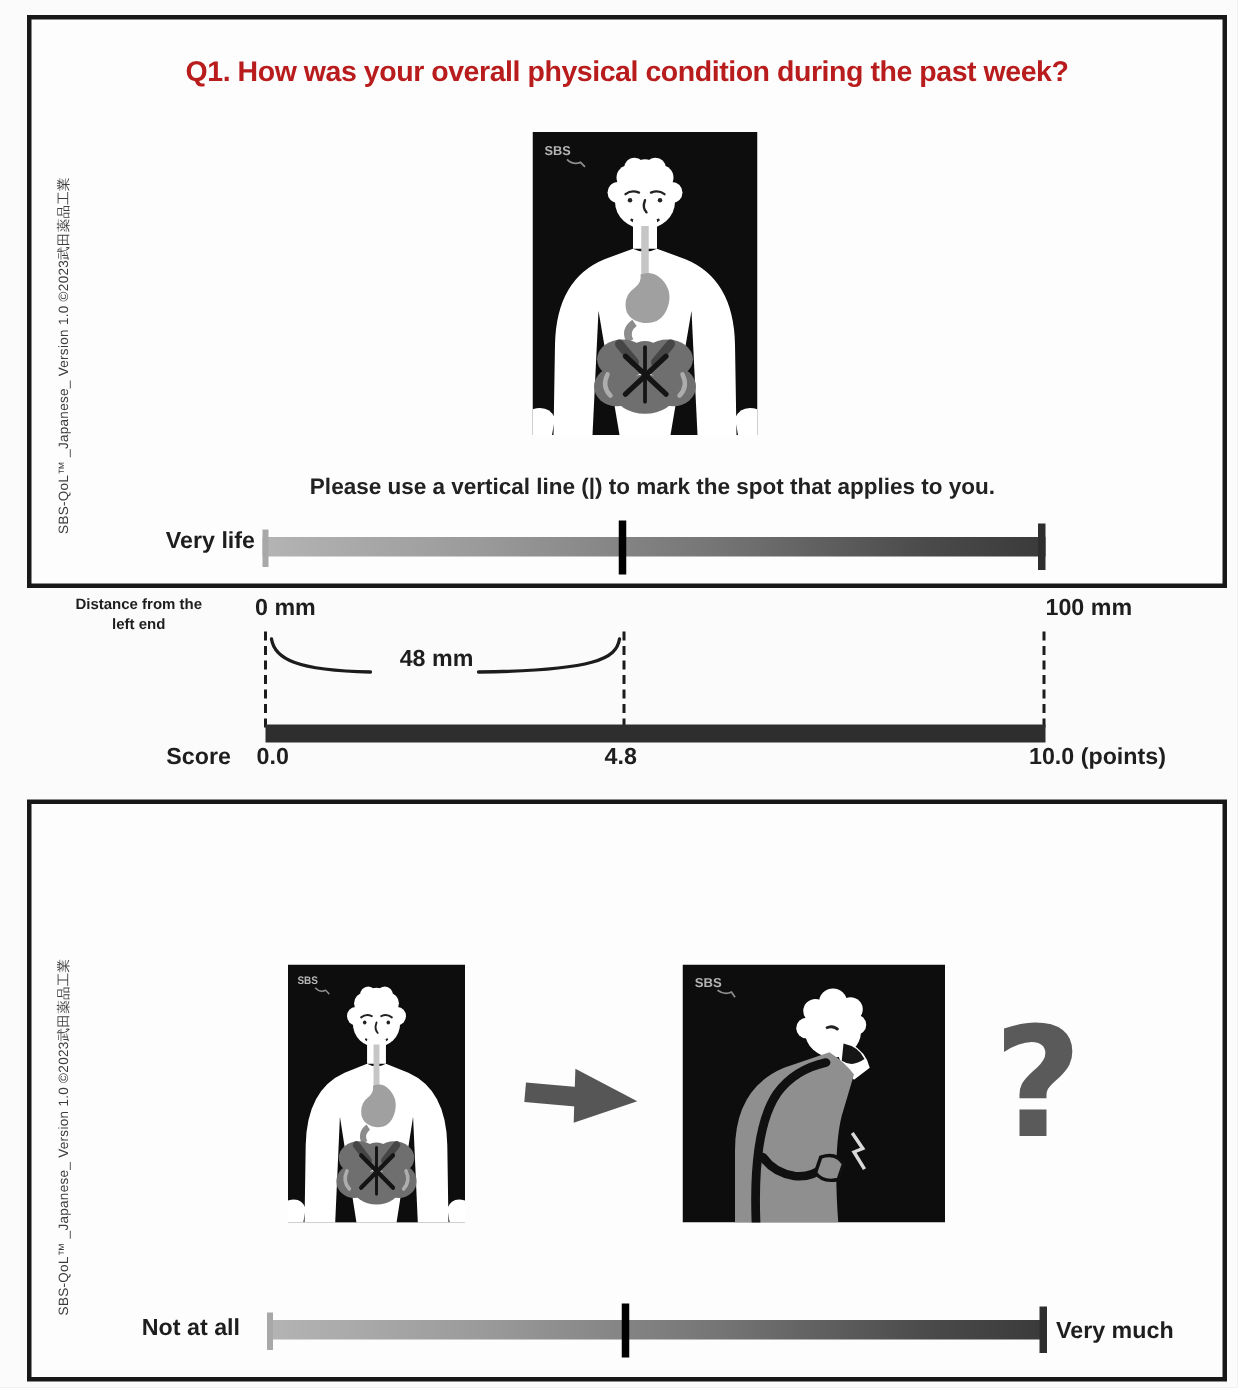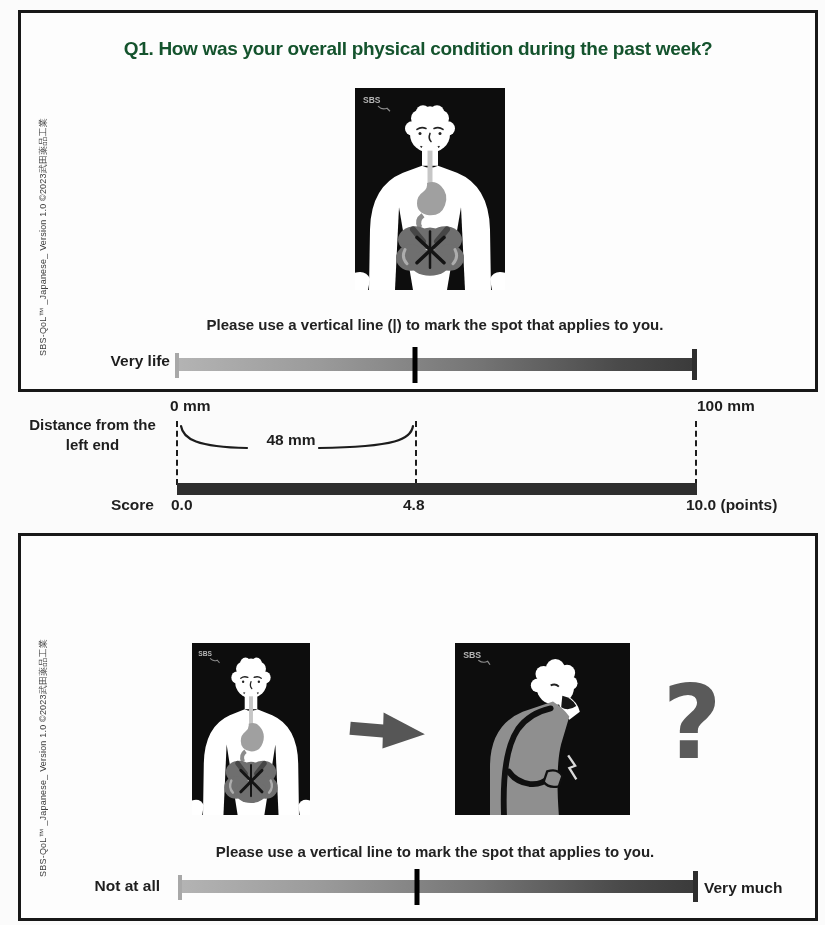--- a/index.html
+++ b/index.html
@@ -15,21 +15,21 @@
   .watermark {
     position:absolute; font-size:9px; color:#3c3c3c; white-space:nowrap;
     transform:translate(-50%,-50%) rotate(-90deg); letter-spacing:0.2px;
   }
   #panel1 .watermark { left:22px; top:224px; }
   #panel2 .watermark { left:22px; top:222px; }
 
   .qtitle {
     position:absolute; left:12px; right:12px; top:22px; text-align:center;
     font-size:19px; font-weight:700; letter-spacing:-0.3px; line-height:1.45;
-    white-space:pre-line; color:#14532d;
+    white-space:pre-line; color:#b91c1c;
   }
   .instruction {
     position:absolute; left:0; right:0; text-align:center;
     font-size:15px; font-weight:600; color:#222;padding-left:34px;
   }
   #panel1 .instruction { top:303px; }
   #panel2 .instruction { top:307px; }
 
   .figure-svg { position:absolute; display:block; }
   #fig-q1      { left:334px; top:75px;  width:150px; height:202px; }
@@ -55,22 +55,22 @@
   #panel2 .vas-bar { left:157px; top:333px; width:520px; }
   .vas-track {
     position:absolute; left:0; right:0; top:11px; height:13px;
     background:linear-gradient(90deg,#b4b4b4 0%,#9a9a9a 28%,#757575 58%,#4a4a4a 85%,#3a3a3a 100%);
   }
   .cap-left  { position:absolute; left:0;  top:6px; width:4px; height:25px; background:#a8a8a8; }
   .cap-right { position:absolute; right:0; top:2px; width:5px; height:31px; background:#2e2e2e; }
   .vas-mark  { position:absolute; top:0; width:5px; height:36px; background:#000; transform:translateX(-50%); }
 
   
-  .m-rowlabel { position:absolute; left:20px; width:145px; top:415px; text-align:center;
-                font-size:15px; font-weight:600; white-space:pre-line; line-height:1.3; }
+  .m-rowlabel { position:absolute; left:20px; width:145px; top:397px; text-align:center;
+                font-size:10px; font-weight:600; white-space:pre-line; line-height:1.3; }
   .m-tick { position:absolute; font-size:15.5px; font-weight:600; }
   #tick-0   { left:170px; top:397px; }
   #tick-100 { left:697px; top:397px; }
   .m-dash { position:absolute; width:0; border-left:2px dashed #1c1c1c; top:421px; height:64px; }
   #dash-a { left:176px; } #dash-b { left:415px; } #dash-c { left:695px; }
   #brace-svg { position:absolute; left:179px; top:424px; width:236px; height:30px; }
   .m-span-label { position:absolute; left:256px; width:70px; top:431px; text-align:center;
                   font-size:15.5px; font-weight:600; }
   .m-scorebar { position:absolute; left:177px; top:483px; width:520px; height:12px; background:#2e2e2e; }
   .m-score { position:absolute; top:496px; font-size:15.5px; font-weight:600; }
@@ -276,21 +276,20 @@
         <path d="M46 112 Q52 121 64 123 Q74 124 80 118" stroke-width="5"></path>
       </g>
 
       <path d="M79 112 q9 -3 13 4 l-3 9 q-9 2 -13 -4 Z" fill="#8f8f8f" stroke="#101010" stroke-width="2"></path>
 
       <path d="M97 98 l6 9 l-5 2 l6 10" stroke="#d9d9d9" stroke-width="2" fill="none"></path>
     </svg>
 
     <div class="qmark">?</div>
 
-    <div class="instruction">Please use a vertical line to mark the spot that applies to you.</div>
 
     <div class="vas-left">Not at all</div>
     <div class="vas-bar">
       <div class="vas-track"></div>
       <div class="cap-left"></div>
       <div class="cap-right"></div>
       <div class="vas-mark" style="left: 46%;"></div>
     </div>
     <div class="vas-right">Very much</div>
   </div>

